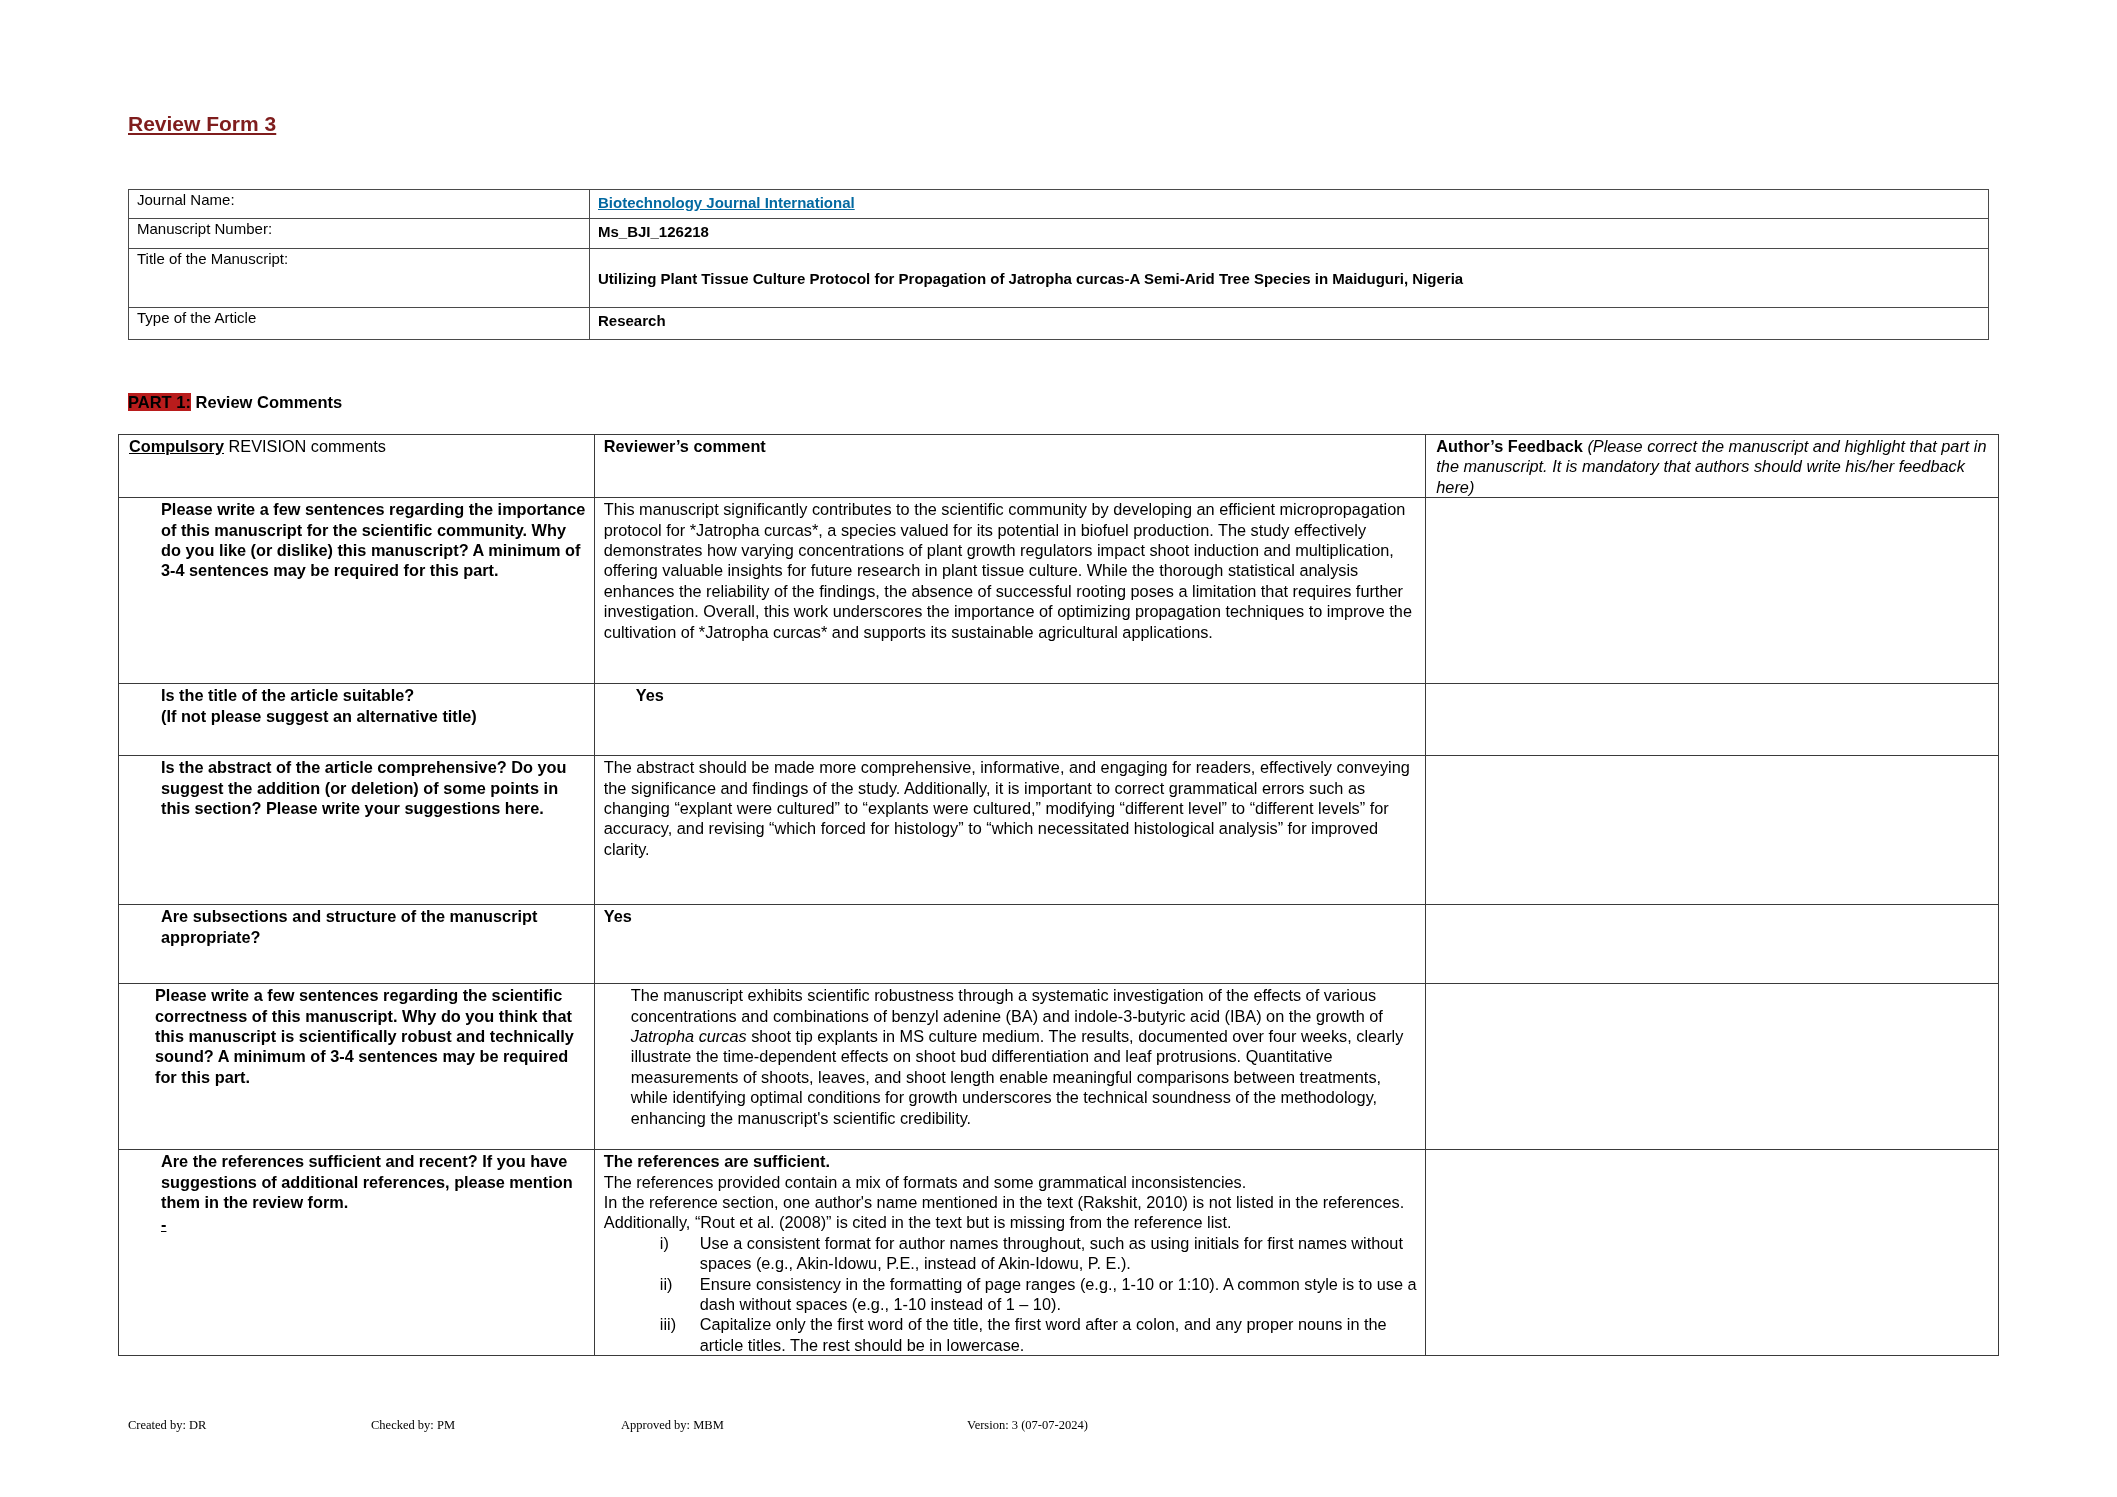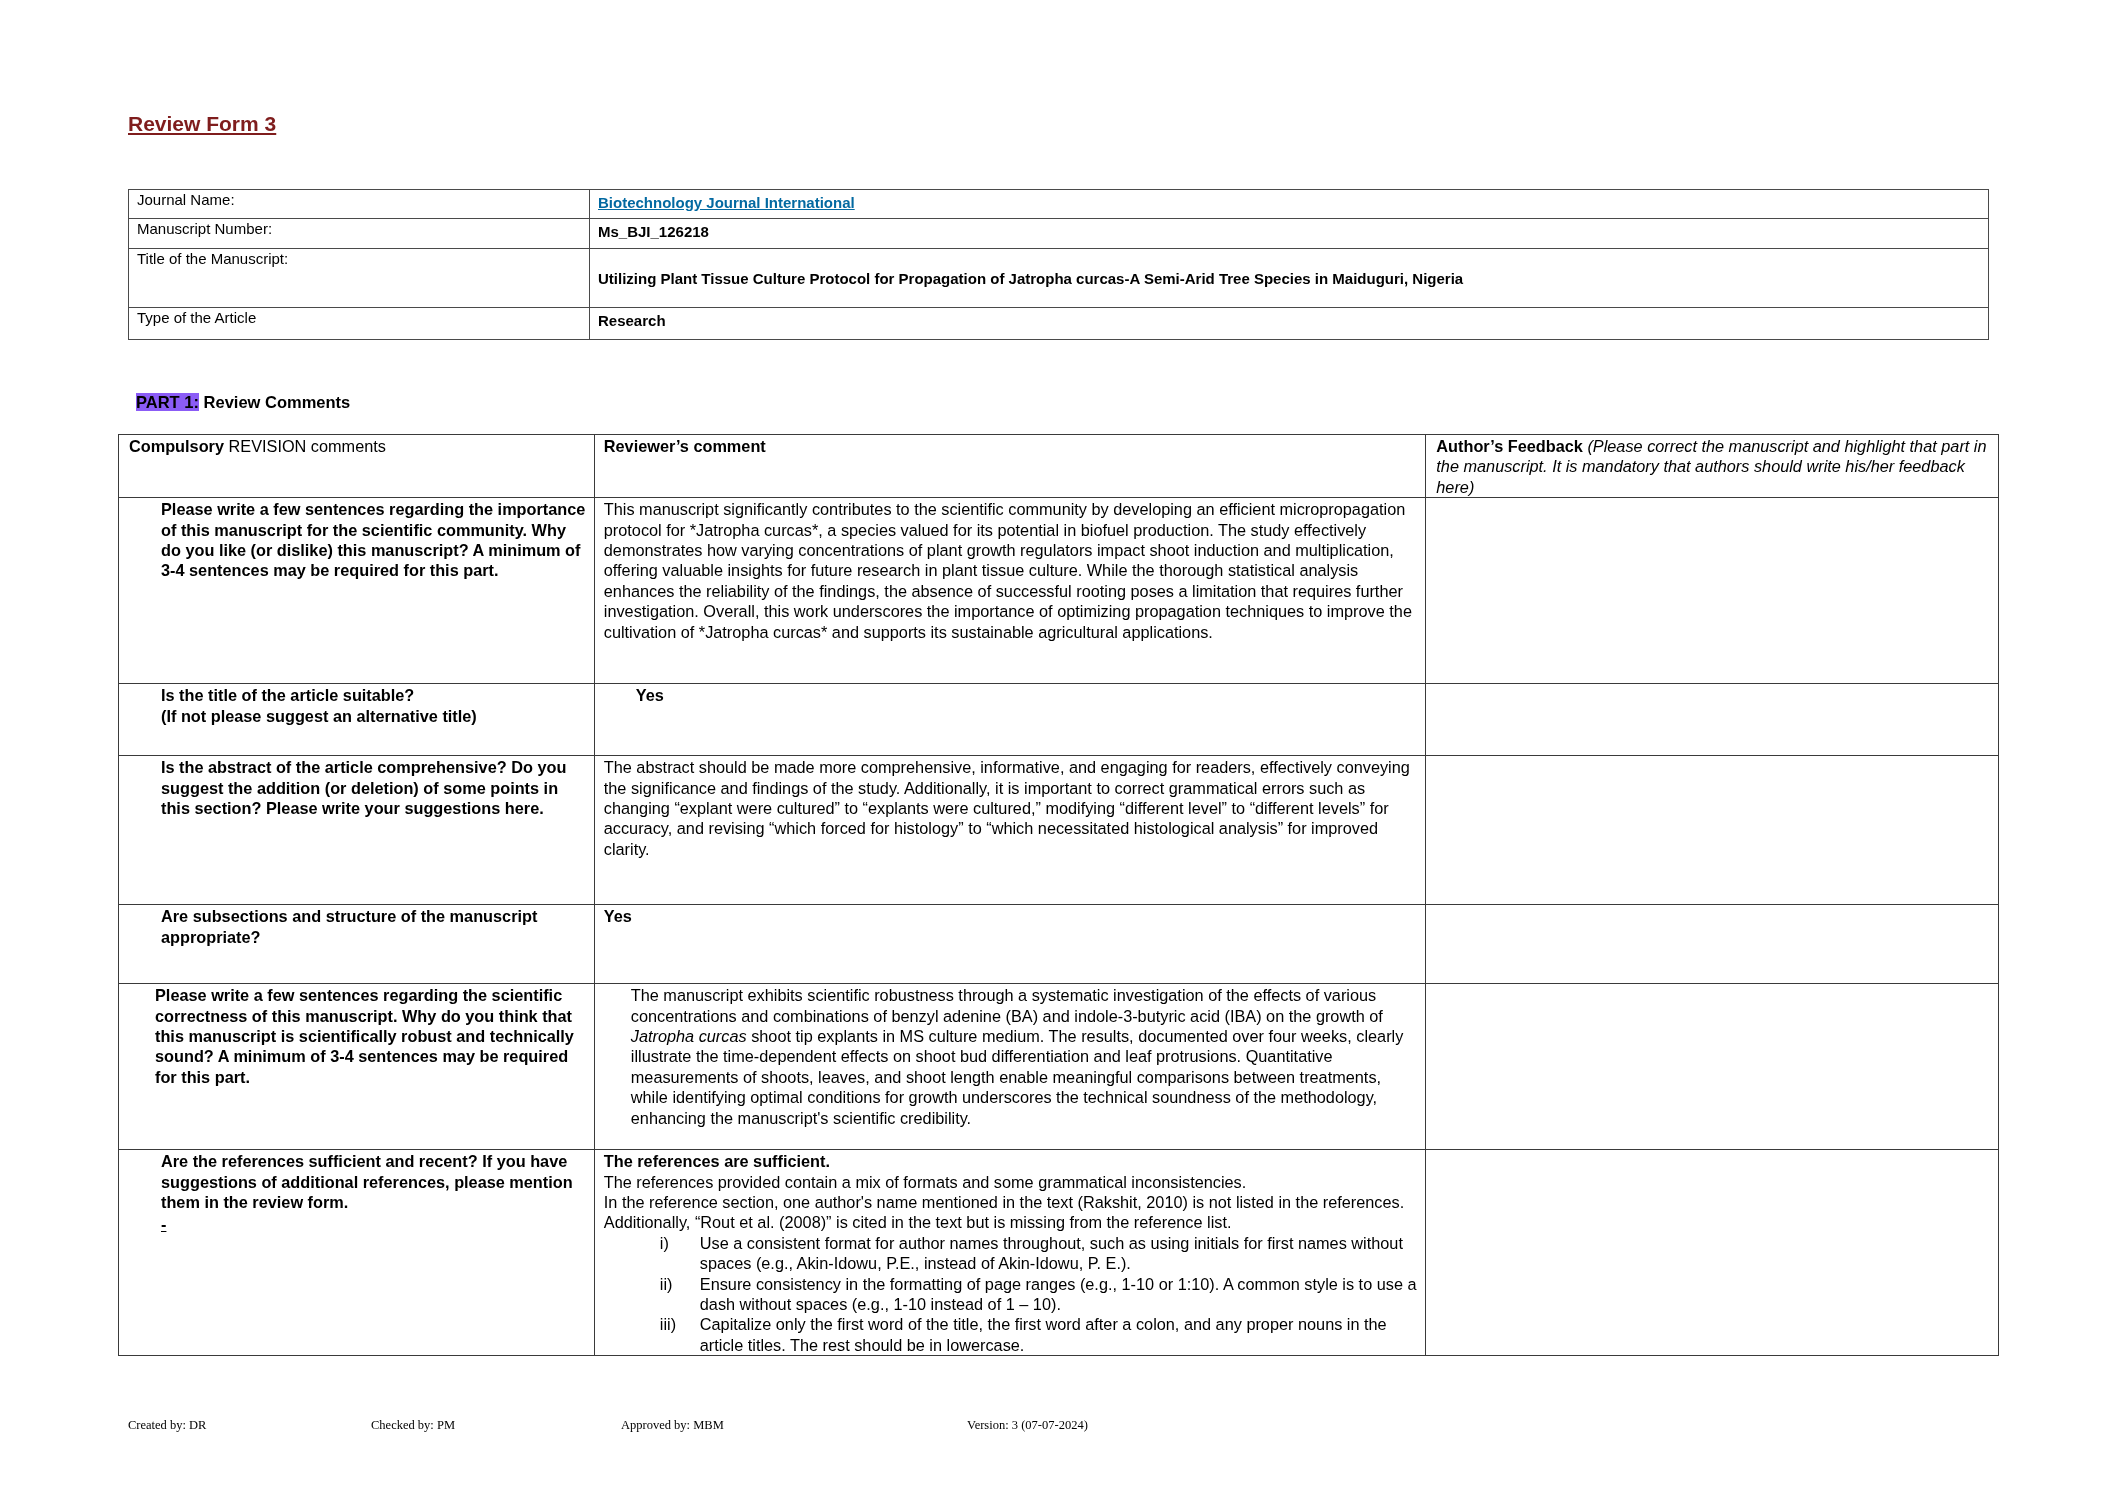--- a/index.html
+++ b/index.html
@@ -26,21 +26,21 @@
   .info-table tr.r3 td { height: 56px; }
   .info-table tr.r4 td { height: 26px; }
   .info-table tr.r3 td.value { vertical-align: middle; }
   .info-table tr.r4 td.value, .info-table tr.r2 td.value, .info-table tr.r1 td.value { padding-top: 4px; }
   .journal-link { color: #0369a1; text-decoration: underline; cursor: pointer; }
 
   
   .part-heading {
     position: absolute; left: 128px; top: 393px; font-size: 16.5px; font-weight: bold;
   }
-  .part-heading .hl { background: #8b5cf6; margin-left: 8px; }
+  .part-heading .hl { background: #b91c1c; }
 
   
   .review-table {
     position: absolute; left: 118px; top: 434px; width: 1881px;
     border-collapse: collapse; font-size: 16.3px; line-height: 20.4px;
   }
   .review-table td {
     border: 1.5px solid #3a3a3a; vertical-align: top; padding: 1px 10px 0 10px;
   }
   .review-table col.c1 { width: 476px; }
@@ -48,21 +48,21 @@
   .review-table col.c3 { width: 573px; }
   .review-table td.q { font-weight: bold; padding-left: 42px; padding-right: 8px; margin-left: 44px; }
   .review-table td.comment { padding-left: 9px; padding-right: 8px; margin-top: 12px; }
   .review-table tr.h td { height: 60px; }
   .review-table tr.row1 td { height: 184px; }
   .review-table tr.row2 td { height: 70px; }
   .review-table tr.row3 td { height: 147px; }
   .review-table tr.row4 td { height: 77px; }
   .review-table tr.row5 td { height: 164px; padding-left: 36px; }
   .review-table tr.row6 td { height: 204px; }
-  .u { }
+  .u { text-decoration: underline; }
   .bold { font-weight: bold; }
   .ital { font-style: italic; }
   .yes-indent { padding-left: 32px; display: inline-block; }
   .dash-mark { text-decoration: underline; font-weight: bold; display: block; margin-top: 2px; }
   .hang { display: block; padding-left: 96px; text-indent: -40px; position: relative; }
   .hang .num { display: inline-block; width: 40px; text-indent: 0; }
 
   
   .footer {
     position: absolute; top: 1418px; left: 128px; width: 1000px;

